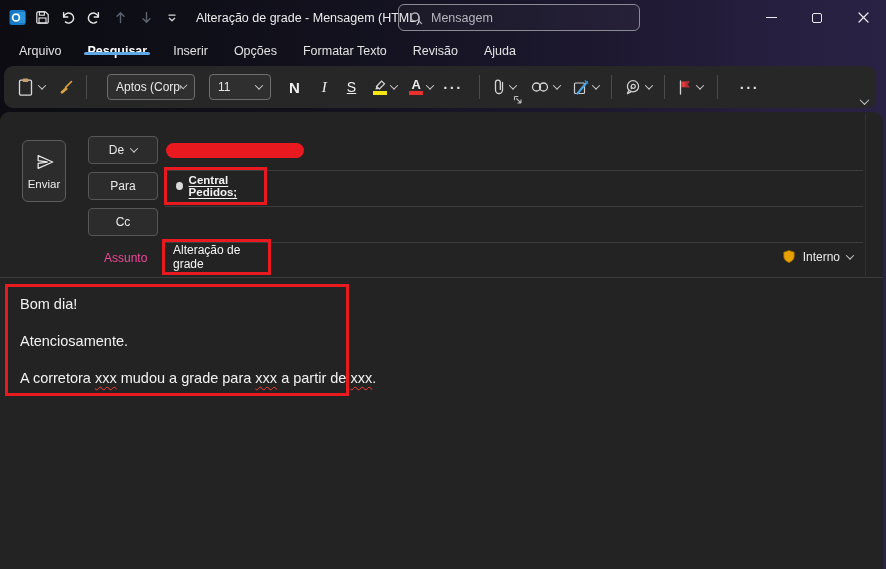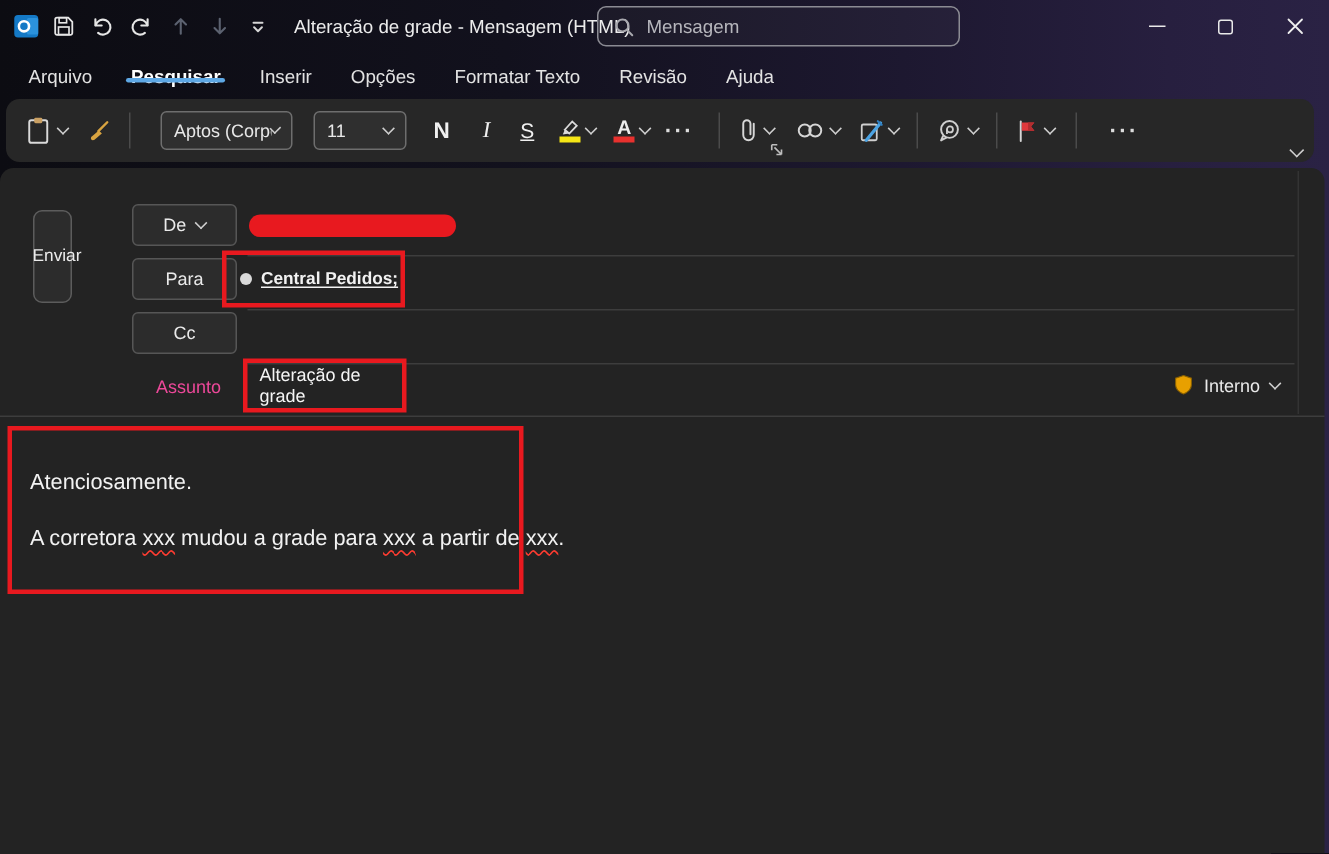--- a/index.html
+++ b/index.html
@@ -44,25 +44,25 @@
   .dots { color: #dcdcdc; font-size: 15px; font-weight: 700; letter-spacing: 1.5px; background: none; border: none; cursor: pointer; }
   .launcher { position: absolute; left: 508px; bottom: 3px; background: none; border: none; cursor: pointer; }
   .collapse-chev { position: absolute; top: 93px; right: 18px; background: none; border: none; cursor: pointer; }
   .collapse-chev .chev { width: 7px; height: 7px; }
   
   .content { position: absolute; top: 112px; left: 0; right: 3px; bottom: 0; background: #232323; border-top-right-radius: 9px; border-top-left-radius: 9px; }
   .compose-header { position: absolute; top: 0; left: 0; right: 0; height: 166px; }
   .sep { position: absolute; left: 165px; right: 20px; height: 1px; background: #3d3d3d; }
   .sep-full { position: absolute; left: 0; right: 0; top: 165px; height: 1px; background: #3d3d3d; }
   .vhair { position: absolute; right: 17px; top: 2px; bottom: 2px; width: 1px; background: #333; }
-  .send-btn { position: absolute; left: 22px; top: 28px; width: 26px; height: 62px; background: #2c2c2c; border: 1px solid #5c5c5c; border-radius: 6px; color: #ececec; font-size: 11.5px; display: flex; flex-direction: row; align-items: center; justify-content: center; gap: 6px; cursor: pointer; font-family: inherit; }
+  .send-btn { position: absolute; left: 22px; top: 28px; width: 44px; height: 62px; background: #2c2c2c; border: 1px solid #5c5c5c; border-radius: 6px; color: #ececec; font-size: 11.5px; display: flex; flex-direction: column; align-items: center; justify-content: center; gap: 6px; cursor: pointer; font-family: inherit; }
   .field-btn { position: absolute; left: 88px; width: 70px; height: 28px; background: #2c2c2c; border: 1px solid #565656; border-radius: 4px; color: #eaeaea; font-size: 12px; display: flex; align-items: center; justify-content: center; gap: 7px; cursor: pointer; font-family: inherit; }
   .red-pill { position: absolute; left: 166px; top: 31px; width: 138px; height: 15px; border-radius: 8px; background: #e8191f; }
   .annot { border: 3px solid #e8191f; position: absolute; }
-  .to-annot { left: 148px; top: 55px; width: 122px; height: 38px; display: flex; align-items: center; padding-left: 9px; }
+  .to-annot { left: 164px; top: 55px; width: 103px; height: 38px; display: flex; align-items: center; padding-left: 9px; }
   .recipient { display: flex; align-items: center; gap: 6px; cursor: pointer; }
   .presence-dot { width: 8px; height: 8px; border-radius: 50%; background: #d9d9d9; }
   .recipient span.name { color: #f2f2f2; font-size: 11.5px; font-weight: 700; text-decoration: underline; text-underline-offset: 2px; }
   .subject-annot { left: 162px; top: 127px; width: 109px; height: 36px; display: flex; align-items: center; padding-left: 8px; }
   .subject-annot span { color: #f5f5f5; font-size: 12px; }
   .assunto-label { position: absolute; left: 104px; top: 139px; color: #ec4899; font-size: 12px; }
   .sensitivity { position: absolute; right: 30px; top: 137px; display: flex; align-items: center; gap: 7px; background: none; border: none; cursor: pointer; }
   .sensitivity span { color: #e9e9e9; font-size: 12px; font-family: inherit; }
   
   .body-area { position: absolute; top: 166px; left: 0; right: 0; bottom: 0; }
@@ -309,19 +309,20 @@
         <svg width="14" height="15" viewBox="0 0 16 16">
             <path d="M8 1 L14 3 V8 C14 11.4 11.2 13.7 8 15 C4.8 13.7 2 11.4 2 8 V3 Z" fill="#e8a000" stroke="#8a6100" stroke-width="0.8"></path>
           </svg>
         <span>Interno</span>
         <i class="chev"></i>
       </button>
     </div>
 
     <div class="body-area">
       <div class="annot body-annot">
+        <p>Bom dia!</p>
         <p class="gap">Atenciosamente.</p>
         <p class="gap"><span>A corretora </span><span class="misspell">xxx</span><span> mudou a grade para </span><span class="misspell">xxx</span><span> a partir de </span><span class="misspell">xxx</span><span>.</span></p>
       </div>
     </div>
 
   </div>
 </div>
 
 </body></html>

